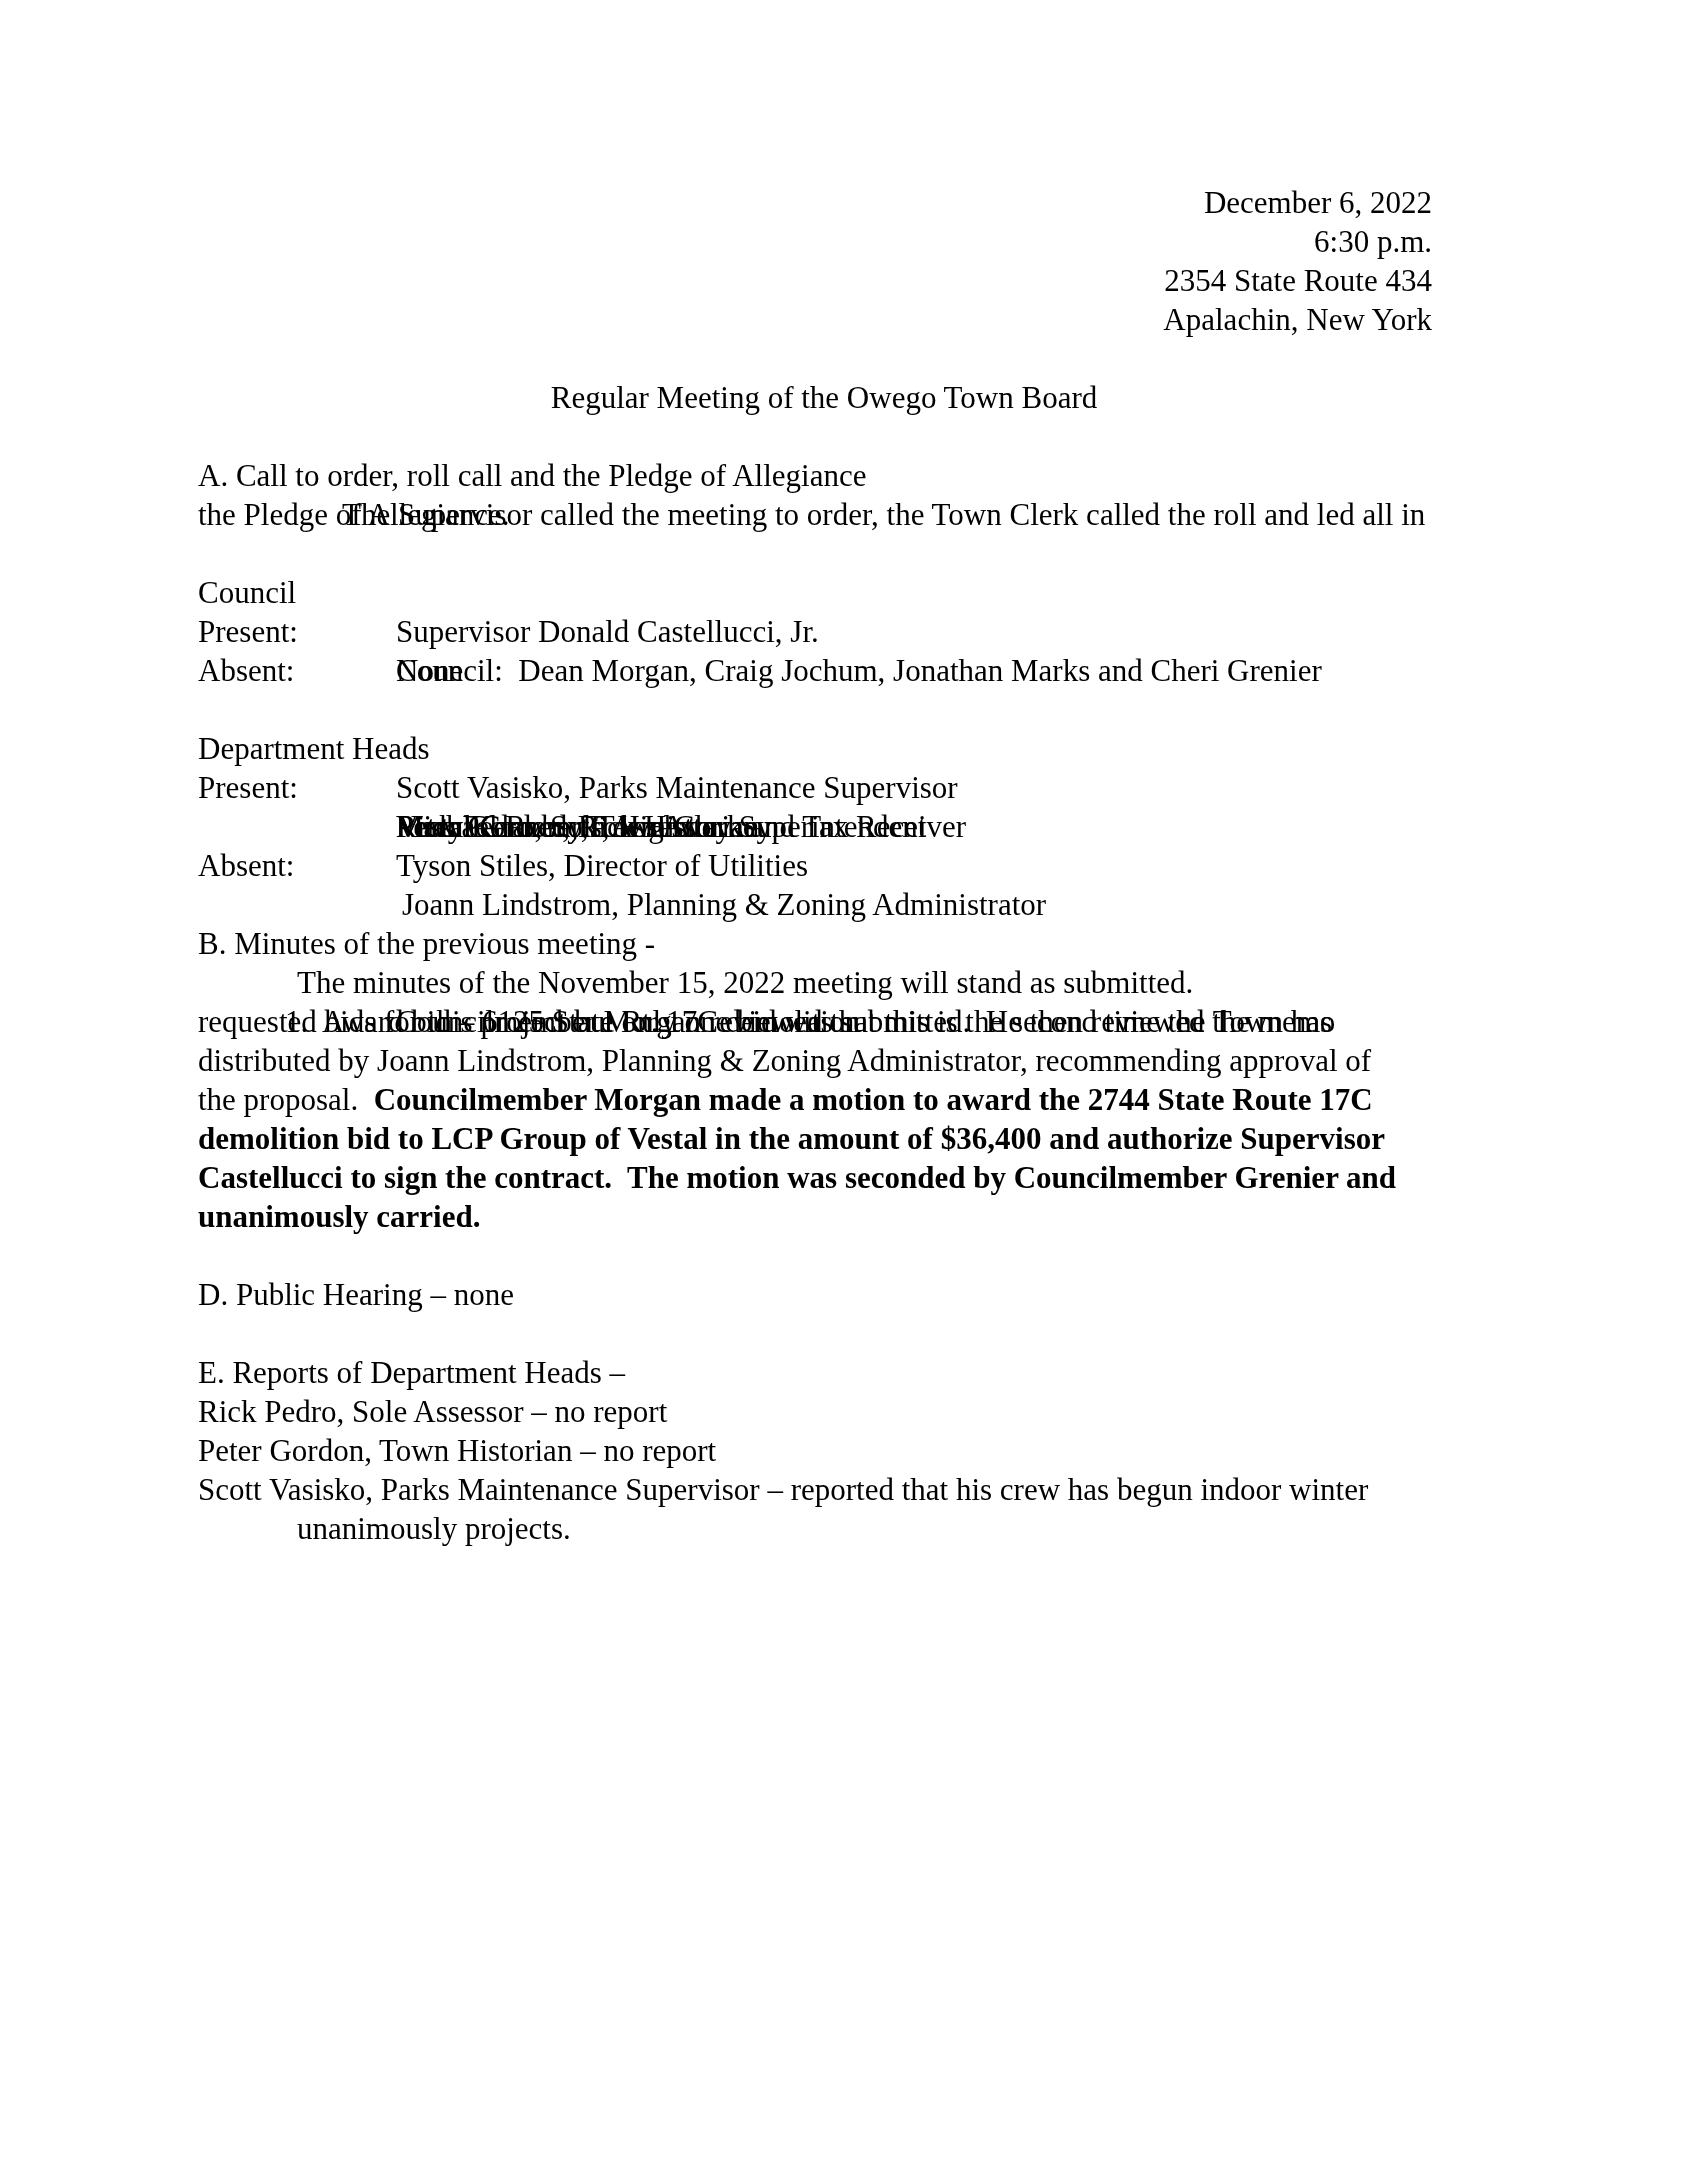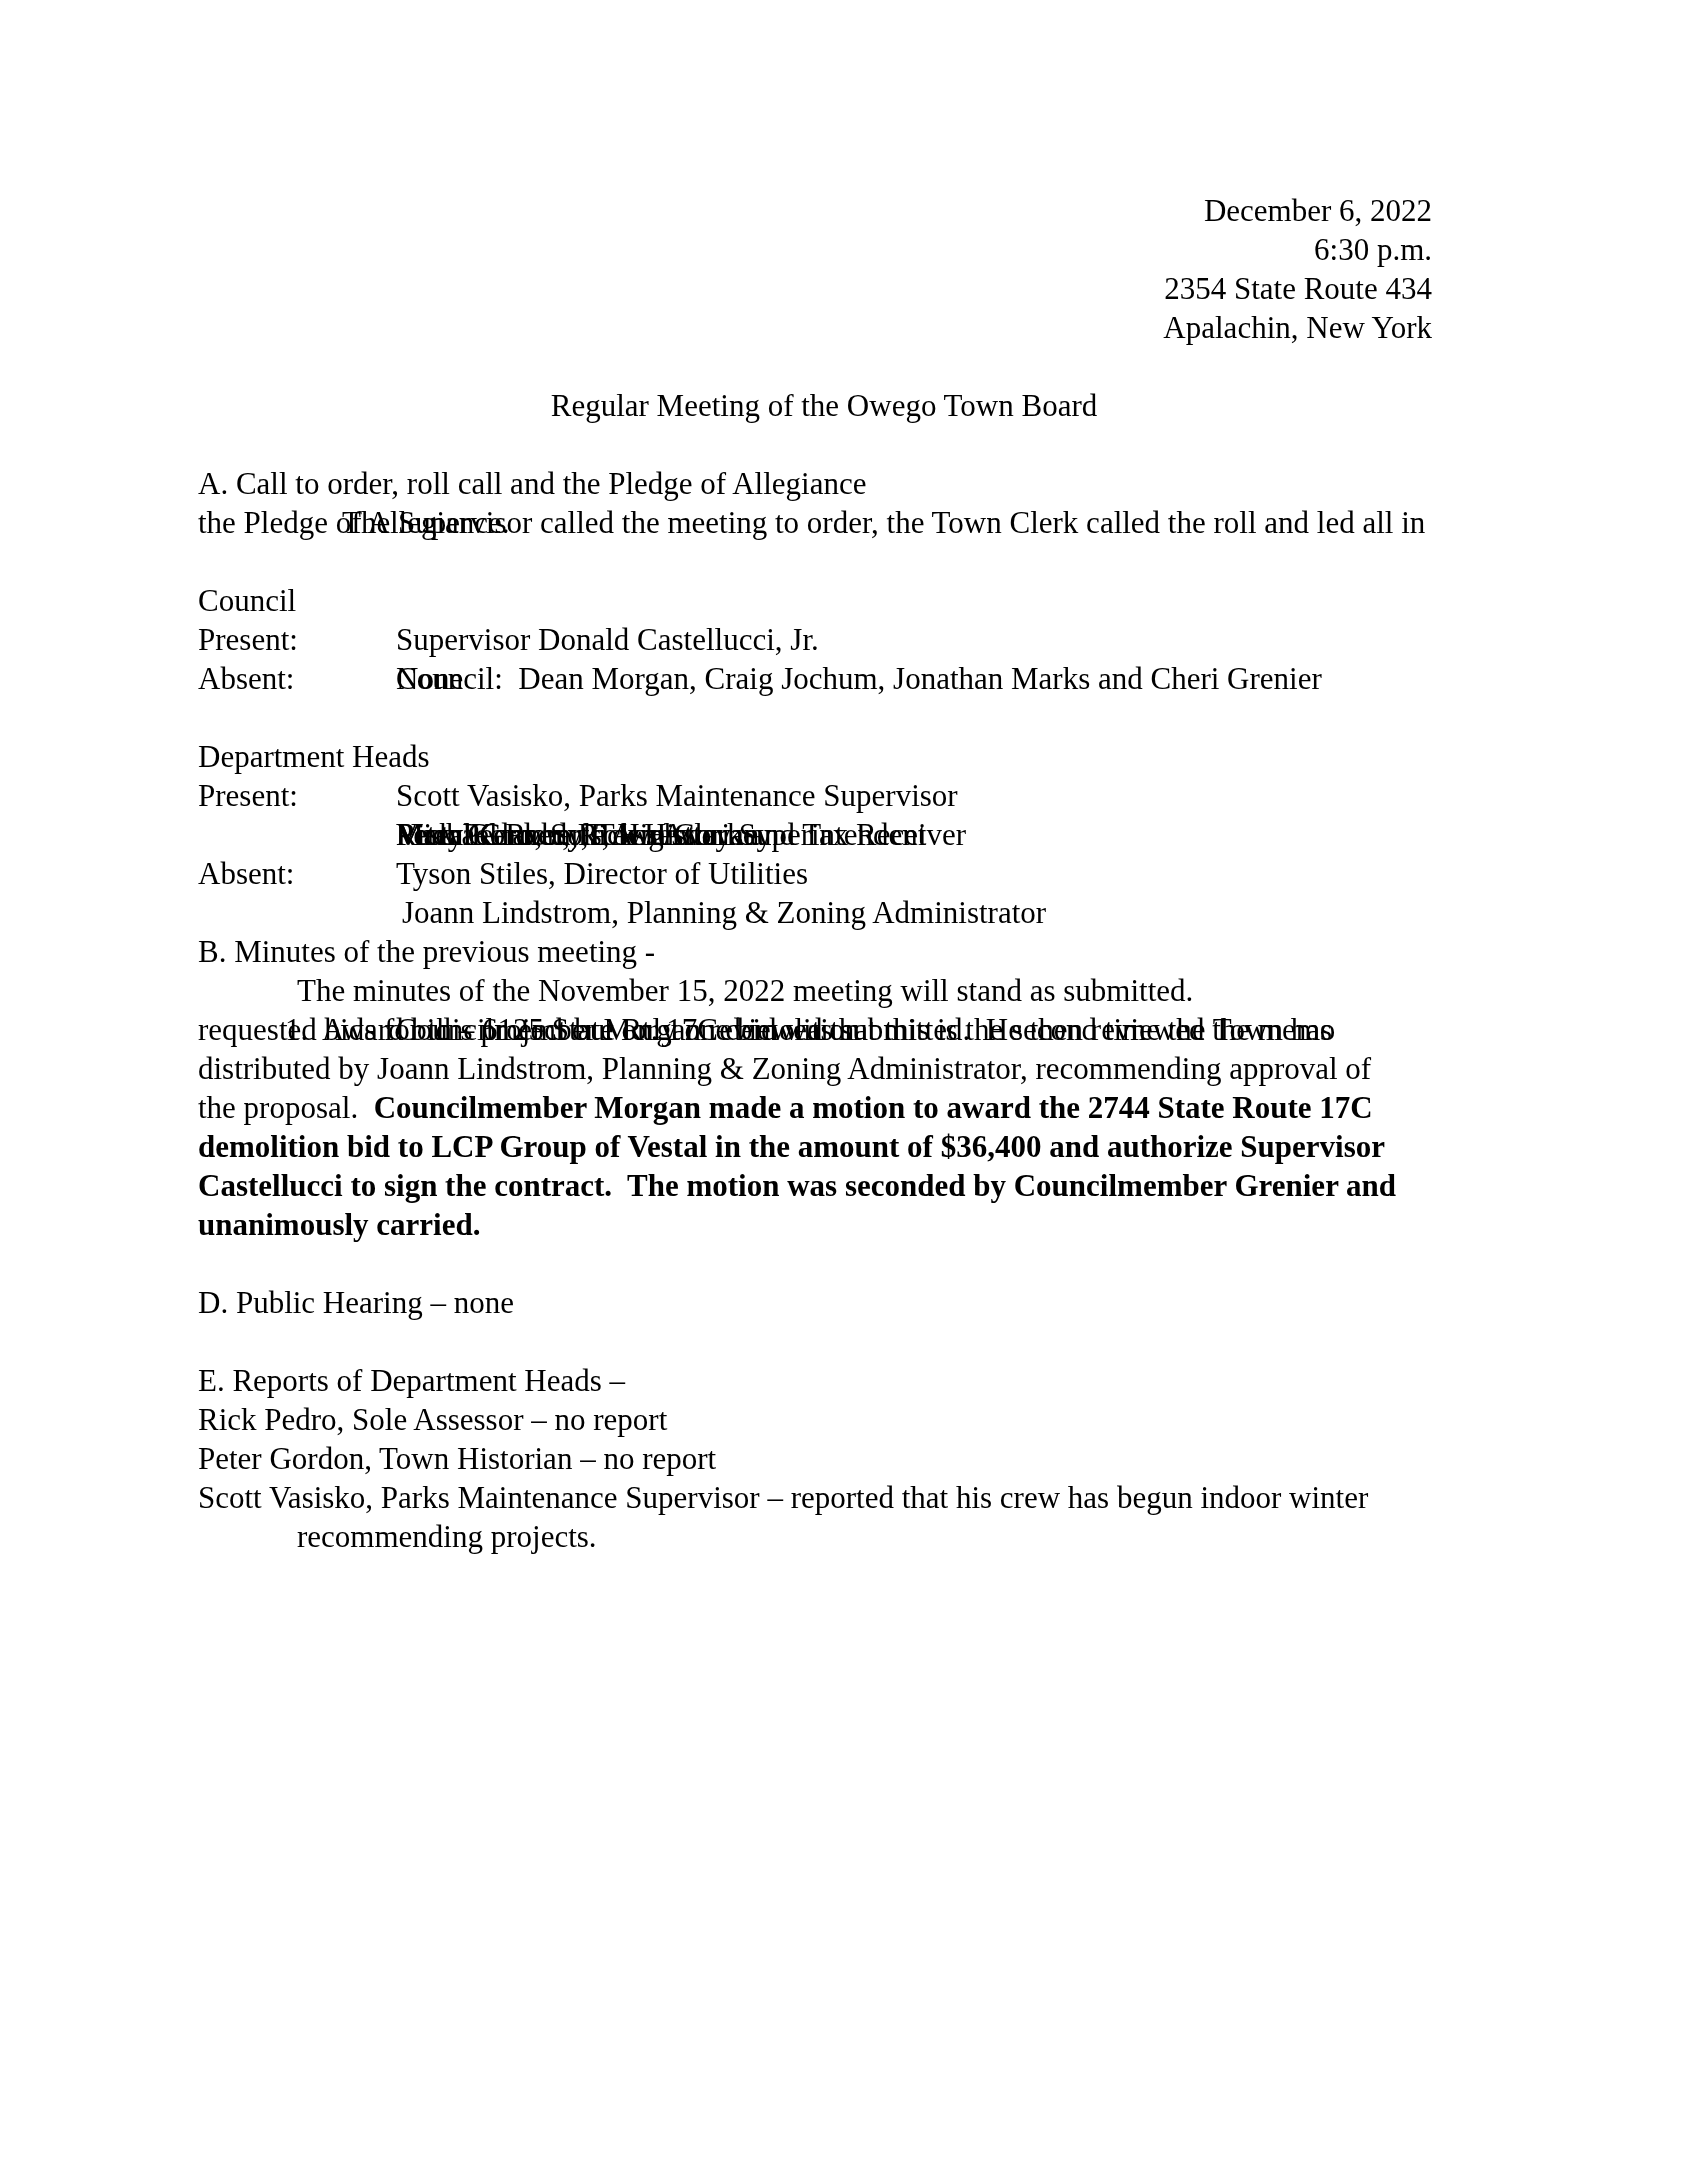--- a/index.html
+++ b/index.html
@@ -13,21 +13,21 @@
     height: 2178px;
     background: #ffffff;
     color: #000000;
     font-family: "Liberation Serif", "DejaVu Serif", serif;
     font-size: 31px;
     overflow: hidden;
   }
   .textblock {
     position: absolute;
     left: 198px;
-    top: 191px;
+    top: 183px;
     width: 1252px;
   }
   .line {
     position: relative;
     line-height: 39px;
     white-space: pre;
   }
   .line.r {
     text-align: right;
     padding-right: 18px;
@@ -86,16 +86,16 @@
       <div class="line"><span class="b">demolition bid to LCP Group of Vestal in the amount of $36,400 and authorize Supervisor</span></div>
       <div class="line"><span class="b">Castellucci to sign the contract.  The motion was seconded by Councilmember Grenier and</span></div>
       <div class="line"><span class="b">unanimously carried.</span></div>
       <div class="line">&nbsp;</div>
       <div class="line"><span>D. Public Hearing – none</span></div>
       <div class="line">&nbsp;</div>
       <div class="line"><span>E. Reports of Department Heads –</span></div>
       <div class="line"><span>Rick Pedro, Sole Assessor – no report</span></div>
       <div class="line"><span>Peter Gordon, Town Historian – no report</span></div>
       <div class="line"><span>Scott Vasisko, Parks Maintenance Supervisor – reported that his crew has begun indoor winter</span></div>
-      <div class="line"><span class="seg-abs" style="left: 99px;">recommending projects.</span></div>
+      <div class="line"><span class="seg-abs" style="left: 99px;">unanimously projects.</span></div>
     </div>
 </div>
 
 
 </body></html>

